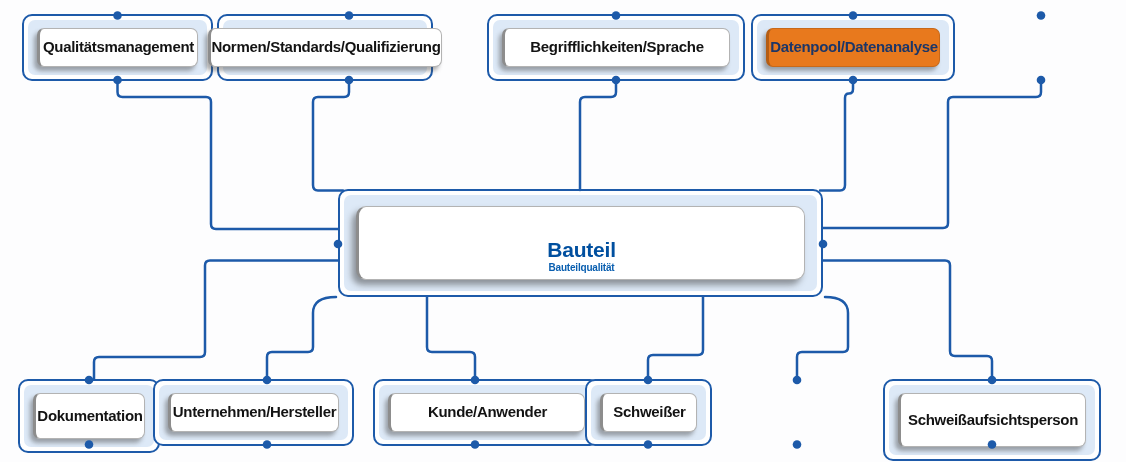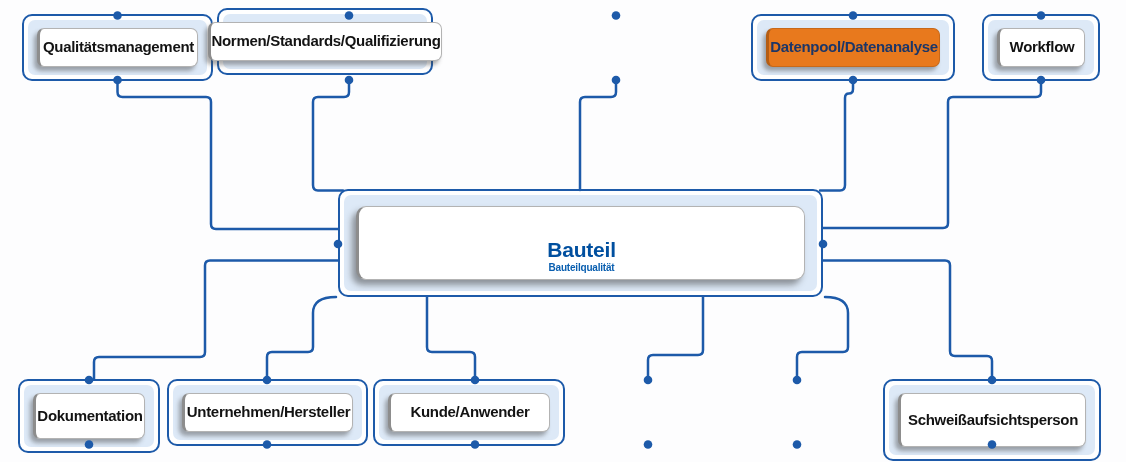--- a/index.html
+++ b/index.html
@@ -47,66 +47,71 @@
 <body>
 
 <div class="stage">
 
   <div class="node" style="left:22px;top:14px;width:191px;height:67px">
     <div class="node-inner">
       <div class="btn">Qualitätsmanagement</div>
     </div>
   </div>
 
-  <div class="node" style="left:217px;top:8px;width:216px;height:67px">
+  <div class="node" style="left:217px;top:14px;width:216px;height:67px">
     <div class="node-inner">
       <div class="btn">Normen/Standards/Qualifizierung</div>
     </div>
   </div>
 
+  <div class="node" style="left:487px;top:14px;width:258px;height:67px">
+    <div class="node-inner">
+      <div class="btn">Begrifflichkeiten/Sprache</div>
+    </div>
+  </div>
 
   <div class="node" style="left:751px;top:14px;width:204px;height:67px">
     <div class="node-inner">
       <div class="btn highlight">Datenpool/Datenanalyse</div>
     </div>
   </div>
 
-  <div class="node" style="left:982px;top:14px;width:118px;height:67px">
-    <div class="node-inner">
-      <div class="btn">Workflow</div>
-    </div>
-  </div>
 
   <div class="node center-node" style="left:338px;top:189px;width:485px;height:108px">
     <div class="node-inner">
       <div class="btn">
         <span class="center-title">Bauteil</span>
         <span class="center-subtitle">Bauteilqualität</span>
       </div>
     </div>
   </div>
 
   <div class="node" style="left:18px;top:379px;width:142px;height:74px">
     <div class="node-inner">
       <div class="btn">Dokumentation</div>
     </div>
   </div>
 
-  <div class="node" style="left:167px;top:379px;width:201px;height:67px">
+  <div class="node" style="left:153px;top:379px;width:201px;height:67px">
     <div class="node-inner">
       <div class="btn">Unternehmen/Hersteller</div>
     </div>
   </div>
 
-  <div class="node" style="left:373px;top:379px;width:192px;height:67px">
+  <div class="node" style="left:373px;top:379px;width:227px;height:67px">
     <div class="node-inner">
       <div class="btn">Kunde/Anwender</div>
     </div>
   </div>
 
+  <div class="node" style="left:585px;top:379px;width:127px;height:67px">
+    <div class="node-inner">
+      <div class="btn">Schweißer</div>
+    </div>
+  </div>
 
 
   <div class="node" style="left:883px;top:379px;width:218px;height:82px">
     <div class="node-inner">
       <div class="btn">Schweißaufsichtsperson</div>
     </div>
   </div>
 
   <svg class="wires" width="1126" height="462" viewBox="0 0 1126 462">
     <path class="wire" d="M117.5,81 V92 Q117.5,97 122.5,97 H206 Q211,97 211,102 V224 Q211,229 216,229 H338"></path>

